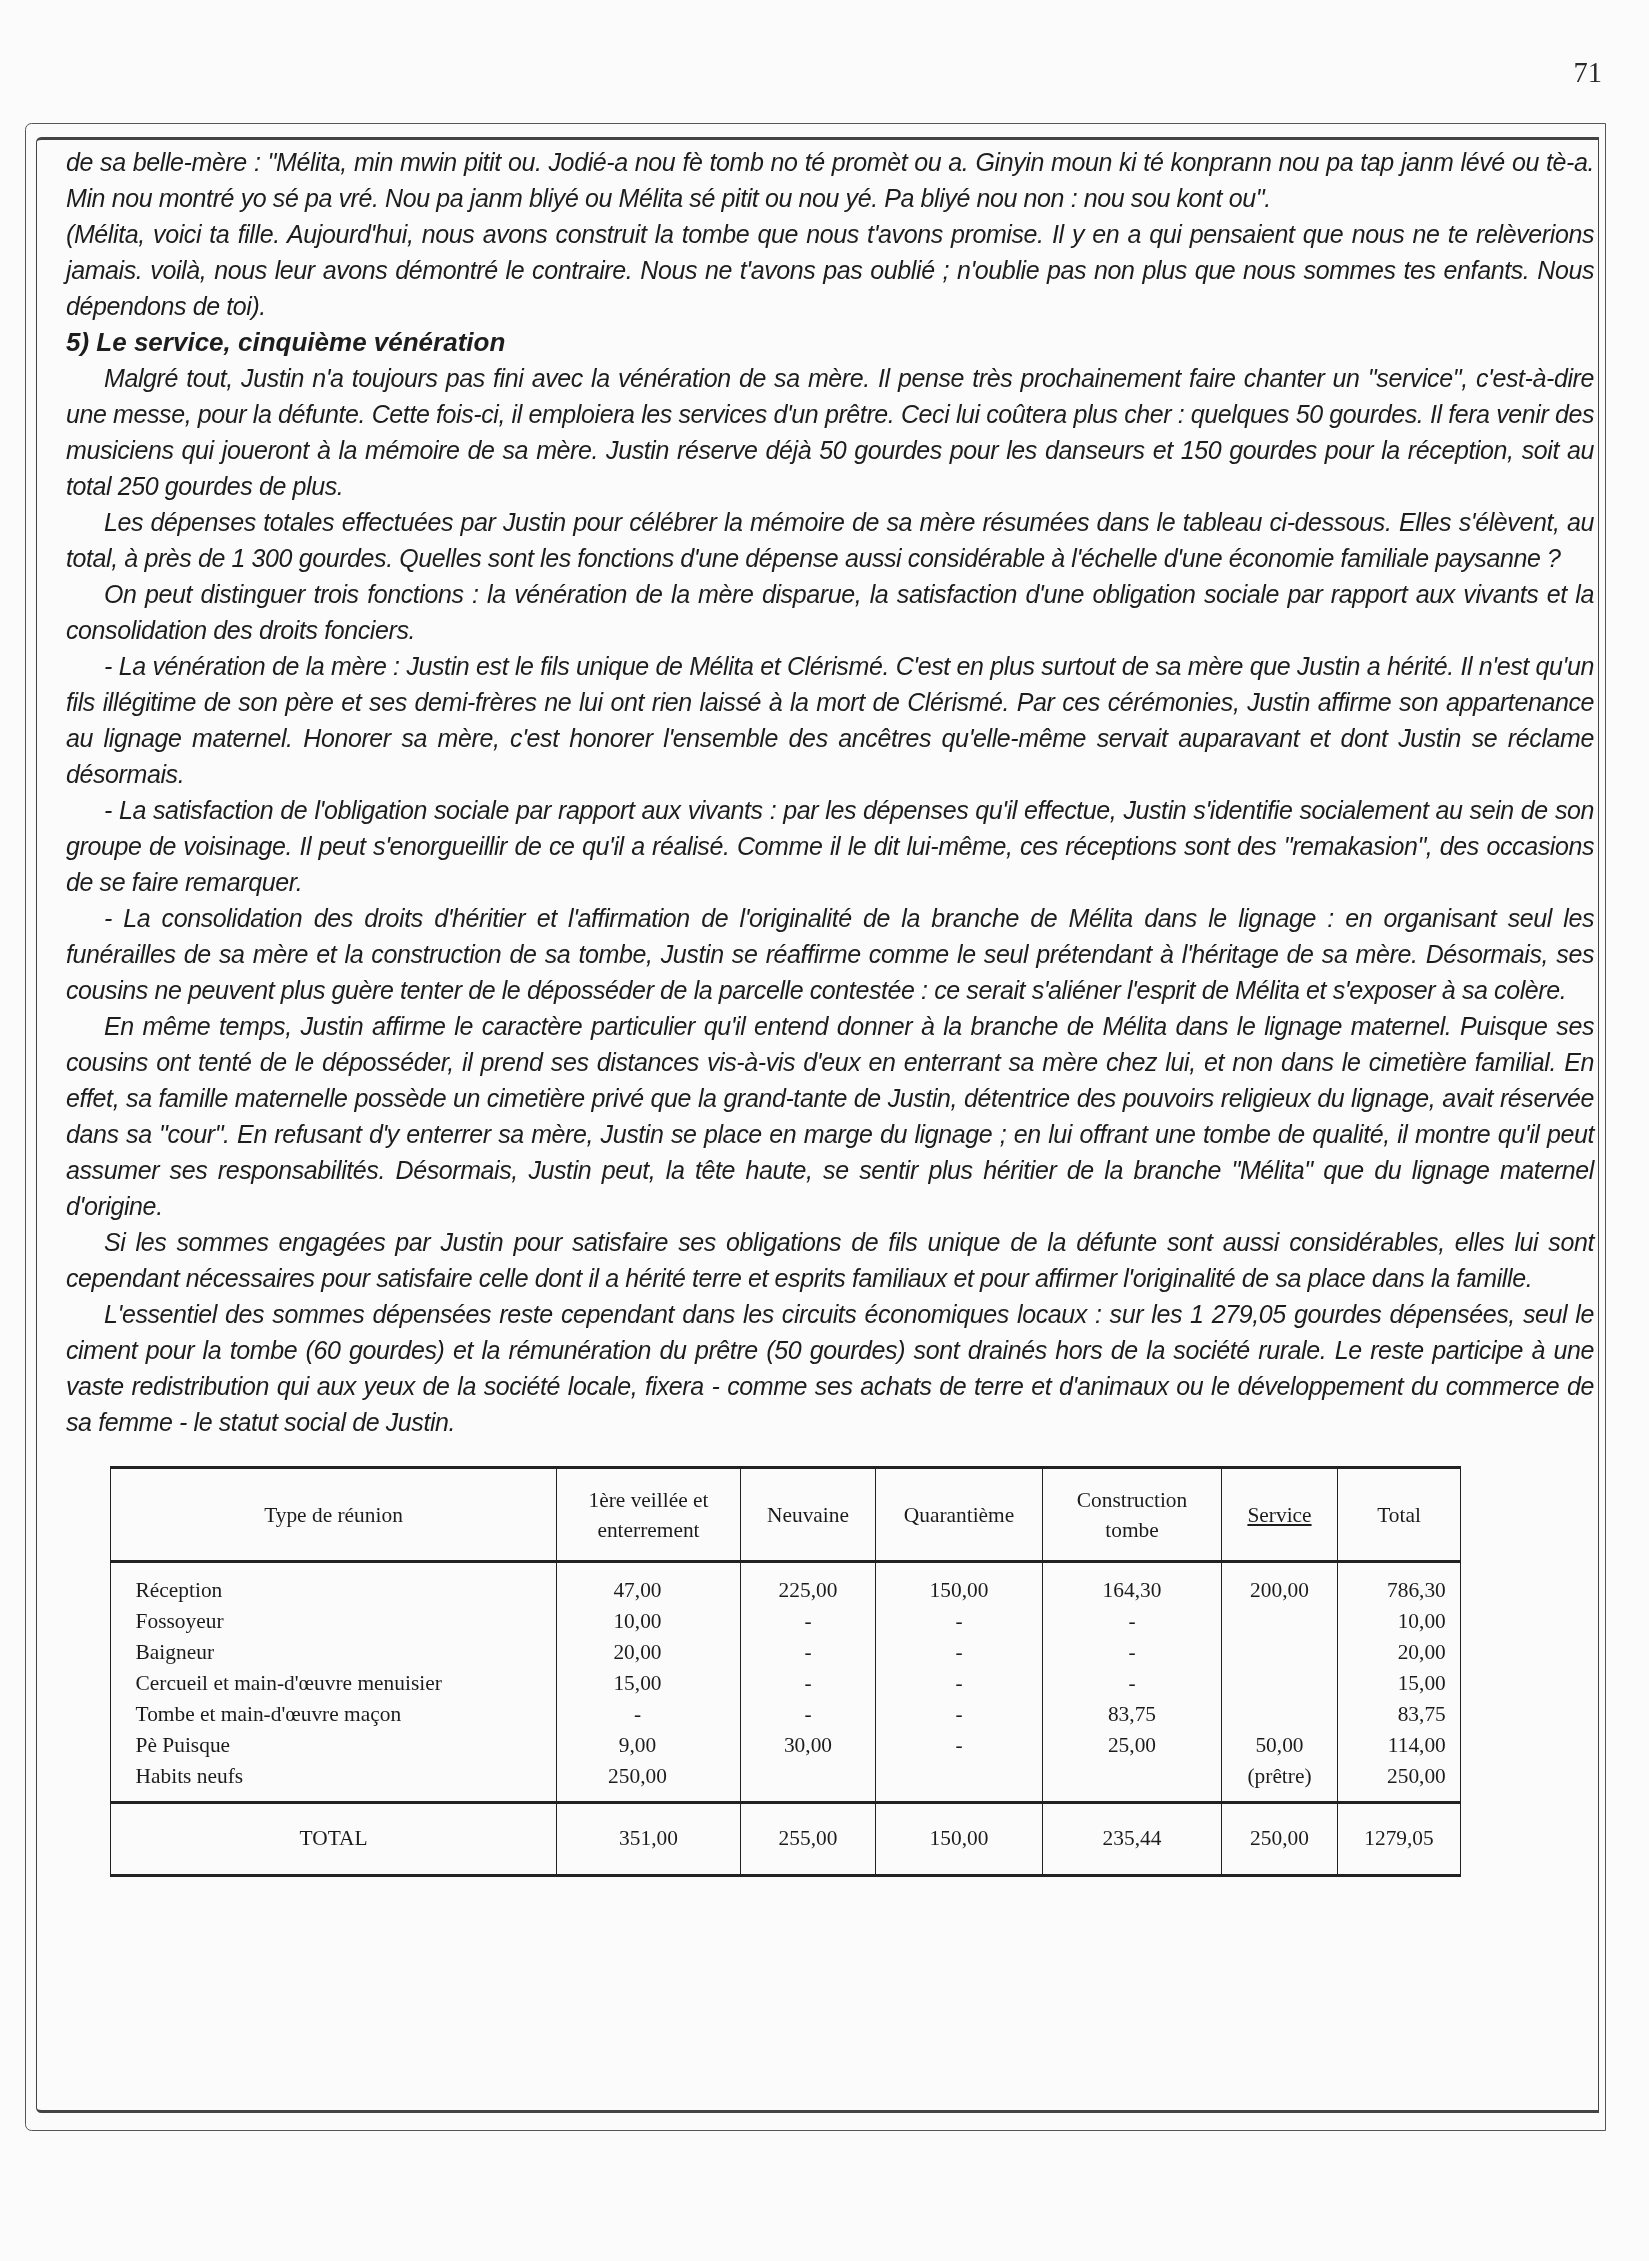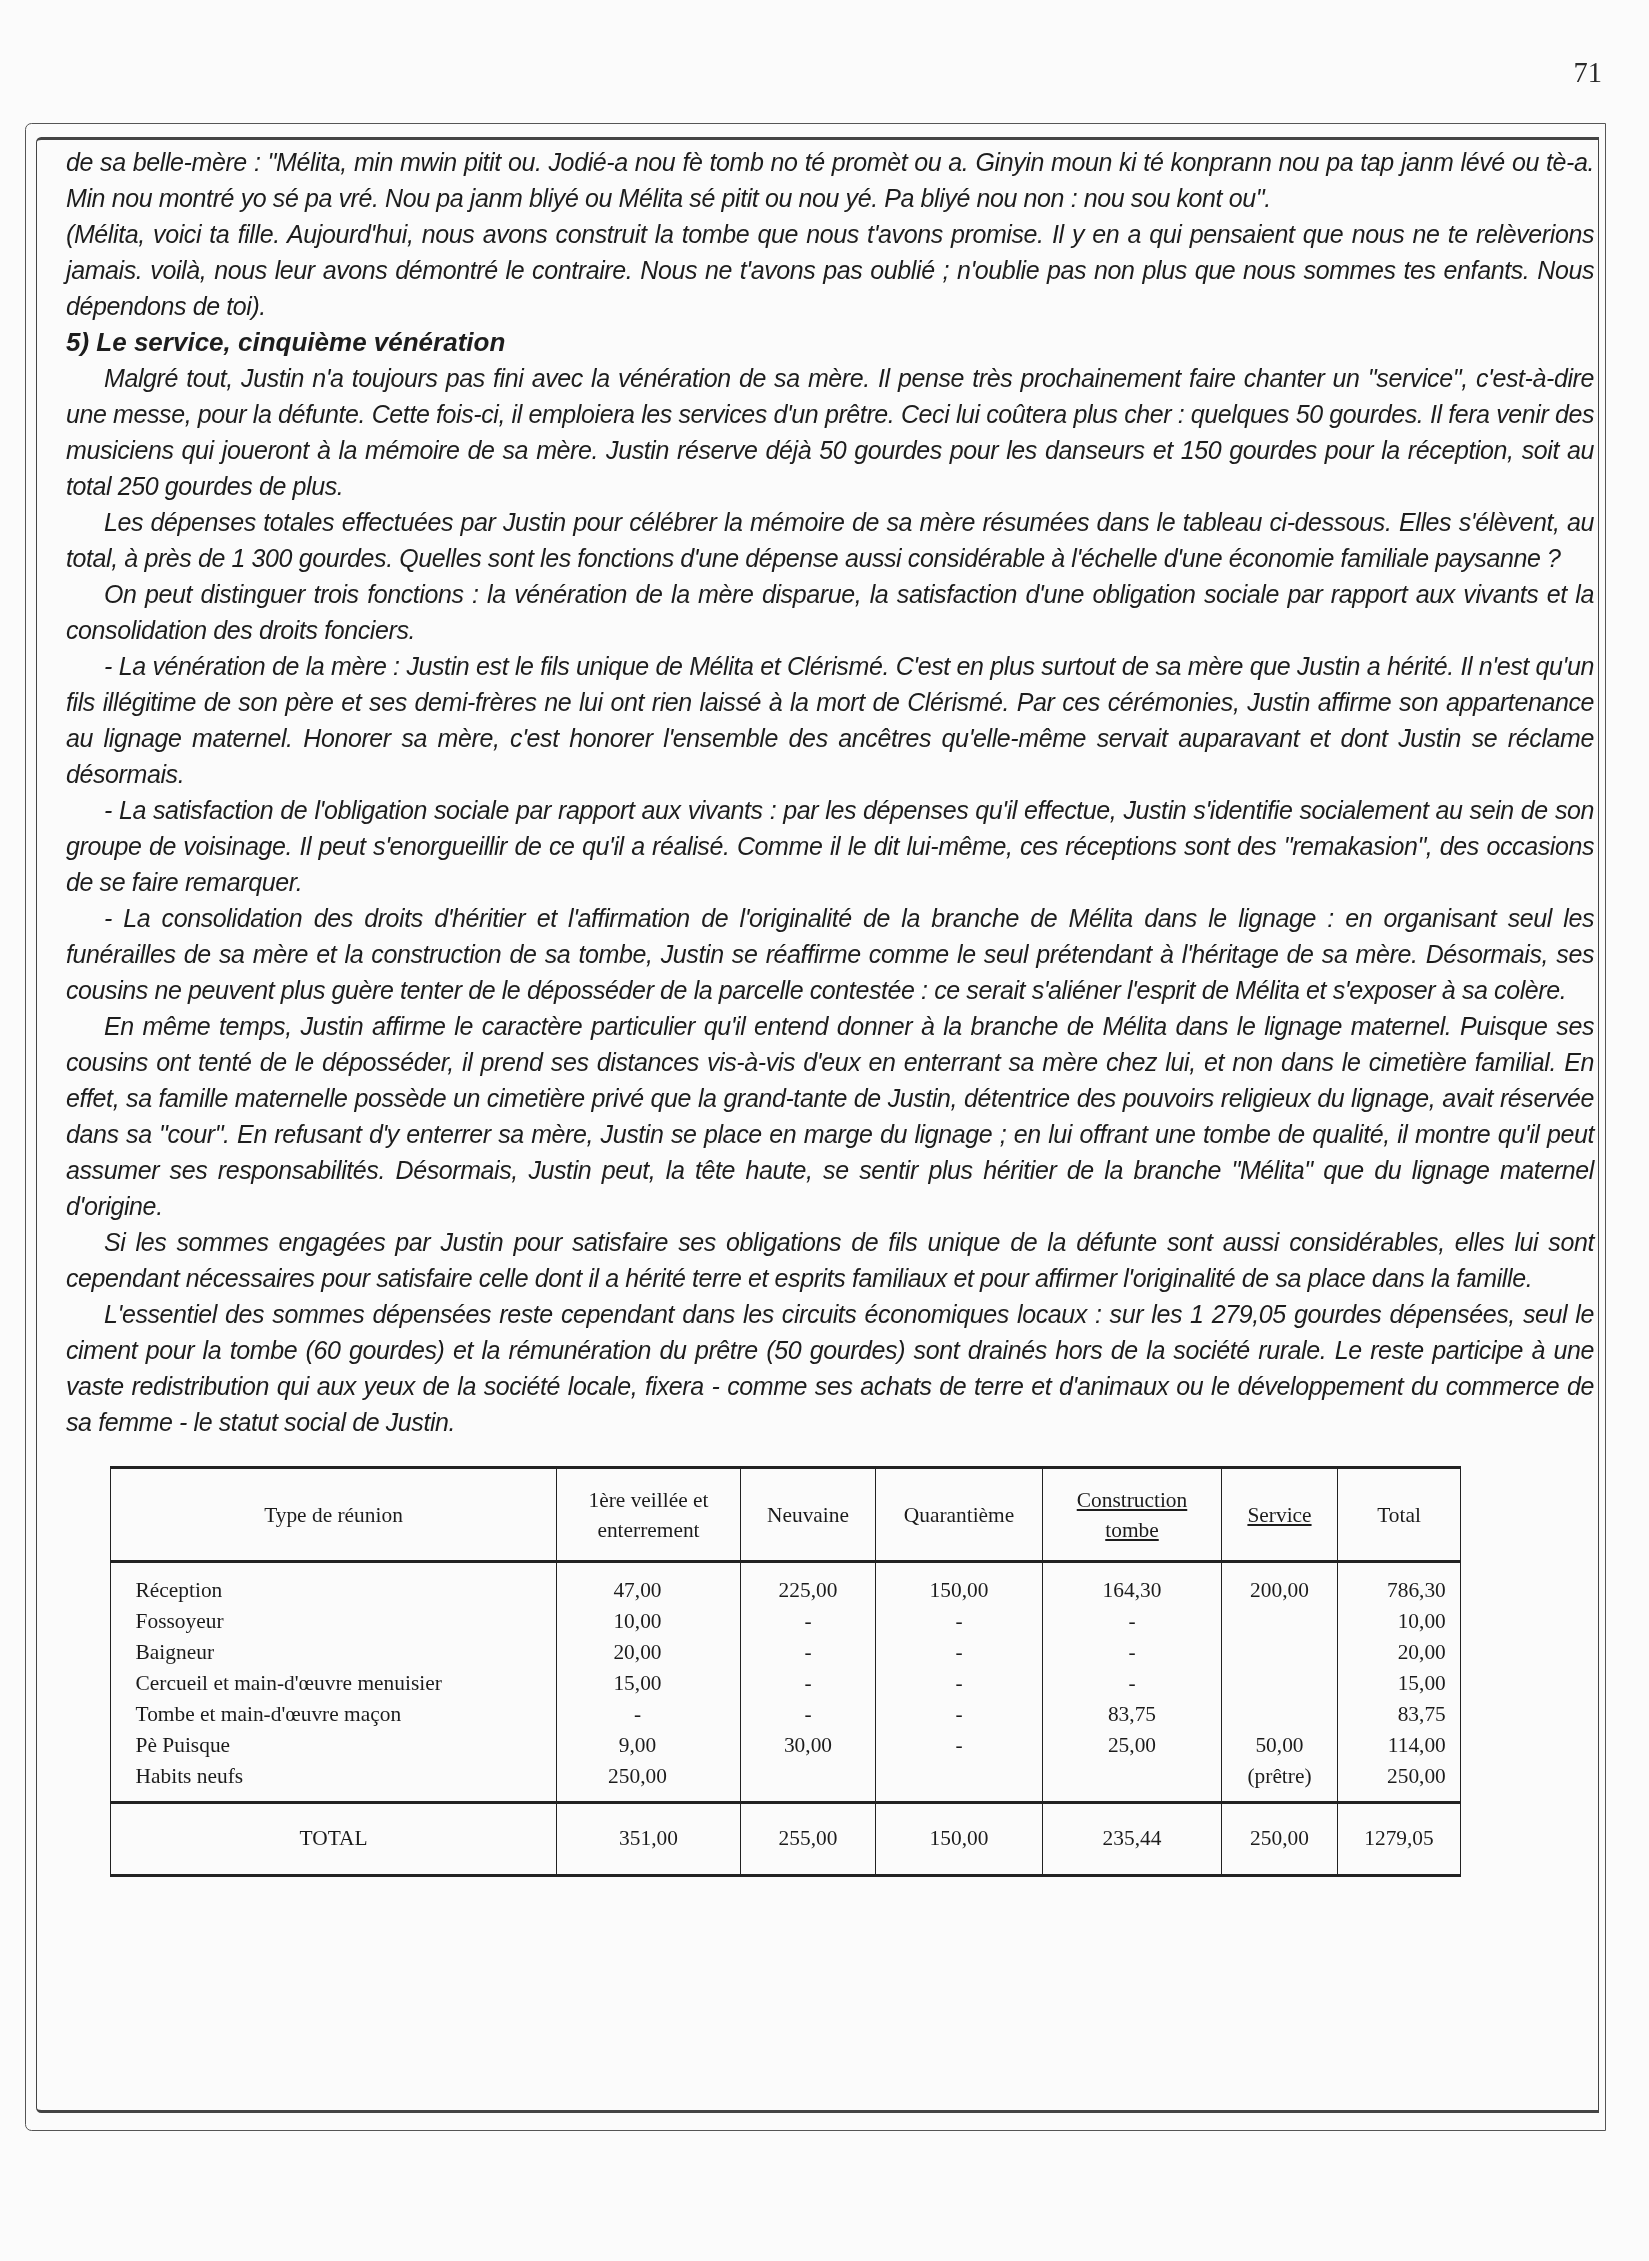--- a/index.html
+++ b/index.html
@@ -17,21 +17,21 @@
   table.expenses thead th { font-weight: normal; border-top: 3.2px solid #222; border-bottom: 3.9px solid #222; height: 91px; line-height: 30px; text-align: center; }
   table.expenses tbody td { line-height: 31px; }
   table.expenses tbody tr:first-child td { padding-top: 11.6px; }
   table.expenses tbody tr:last-child td { padding-bottom: 9px; }
   table.expenses tfoot td { border-top: 3.9px solid #222; border-bottom: 3.9px solid #222; height: 70px; text-align: center; }
   td.label { text-align: left; padding-left: 24.6px !important; }
   td.num { text-align: center; }
   td.num-right { text-align: center; padding-right: 31px !important; }
   td.total-col { text-align: right; padding-right: 14.2px !important; }
   .col-type { width: 427px; } .col-veil { width: 165px; } .col-neu { width: 116px; }
-  .col-quar { width: 148px; } .col-cons { width: 160px; text-decoration: underline; } .col-serv { width: 97px; text-decoration: underline; } .col-tot { width: 104px; }
+  .col-quar { width: 148px; } .col-cons { width: 160px; } .col-serv { width: 97px; text-decoration: underline; } .col-tot { width: 104px; }
 </style>
 </head>
 <body>
 
 <div class="page-number">71</div>
 <div class="frame-outer"></div>
 <div class="frame-inner"></div>
 
 <div class="content">
   <div class="text" id="text-body">

